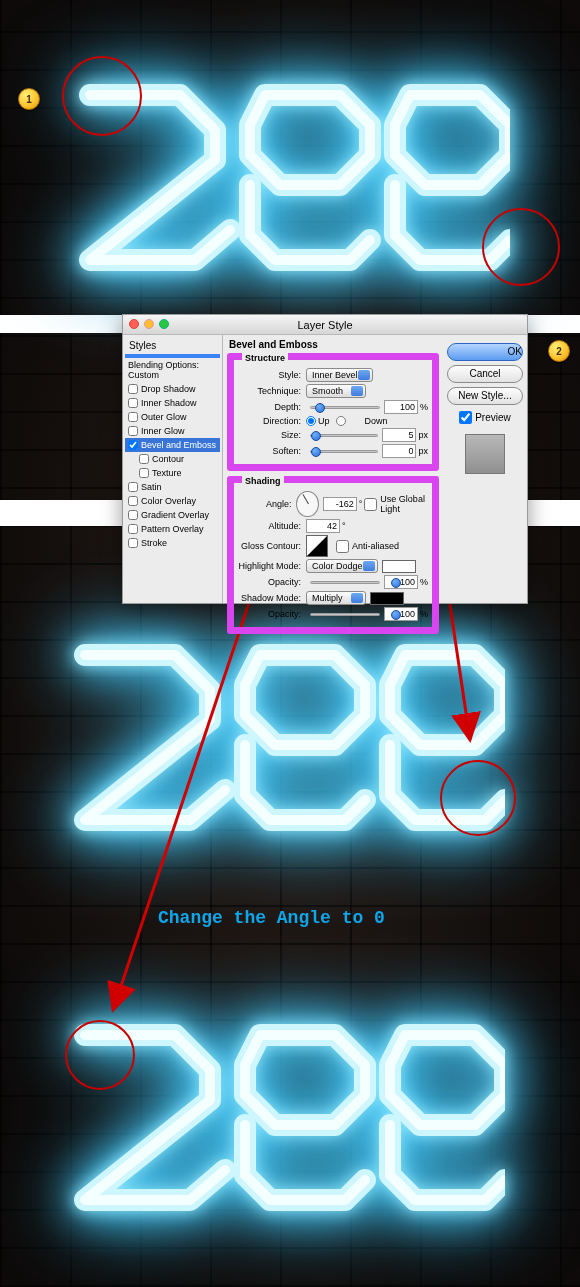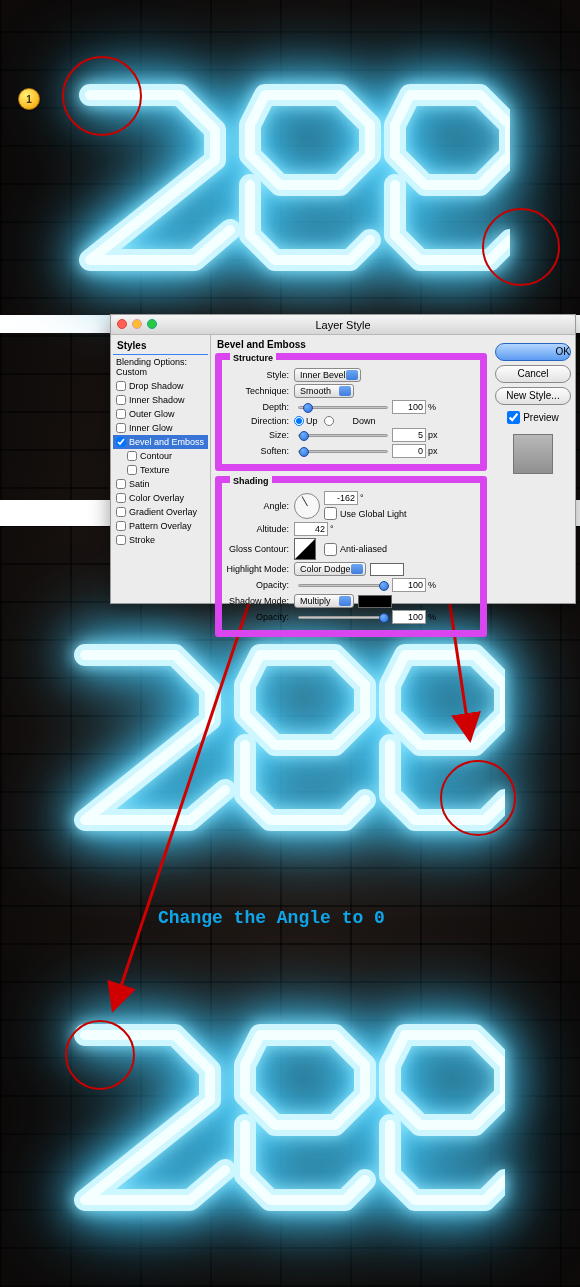--- a/index.html
+++ b/index.html
@@ -54,22 +54,22 @@
     font-size: 10px; font-weight: bold; color: #4a2e00;
     box-shadow: 0 1px 2px rgba(0,0,0,0.5);
   }
   .circle-mark {
     position: absolute;
     border: 2px solid #c80000;
     border-radius: 50%;
   }
   .dialog {
     position: absolute;
-    left: 110px; top: 314px;
-    width: 466px; height: 290px;
+    left: 122px; top: 314px;
+    width: 406px; height: 290px;
     background: #ececec;
     border: 1px solid #9a9a9a;
     border-radius: 0;
     box-shadow: 0 6px 20px rgba(0,0,0,0.4);
   }
   .titlebar {
     height: 20px;
     background: linear-gradient(#f6f6f6,#d6d6d6);
     border-bottom: 1px solid #b8b8b8;
     border-radius: 6px 6px 0 0;
@@ -86,21 +86,21 @@
   .tl-yel { background: #ffbd2e; border:1px solid #d9a; }
   .tl-grn { background: #28c940; border:1px solid #1a8; }
   .dialog-body { display:flex; height: calc(100% - 20px); }
   .styles-panel {
     width: 100px;
     border-right: 1px solid #b8b8b8;
     padding: 2px;
     background: #ececec;
   }
   .styles-header {
-    font-size: 10px; padding: 3px 4px; background: #ececec; border-bottom: 1px solid #3b82f6; font-weight: bold;
+    font-size: 10px; padding: 3px 4px; background: #ececec; border-bottom: 4px solid #3b82f6;
   }
   .style-item {
     font-size: 9px; padding: 2px 3px; display: flex; align-items:center; gap:3px;
     cursor: default;
   }
   .style-item.selected { background: #3875d7; color: #fff; }
   .style-item.sub { padding-left: 14px; }
   .style-item input { margin:0; width:10px; height:10px; }
   .center-panel {
     flex: 1; padding: 4px 2px; position: relative;
@@ -352,21 +352,21 @@
             </span>
           <input class="numbox" value="0" style="">
           <span style="margin-left:2px;">px</span>
         </div>
       </div>
       <div class="fieldset">
         <div class="fieldset-legend">Shading</div>
         <div class="row">
           <span class="row-label">Angle:</span>
           <span class="angle-dial"></span>
-          <div style="display:flex; flex-direction:column; gap:2px;">
+          <div style="display:flex; flex-direction:row; gap:2px;">
             <div style="display:flex; align-items:center;">
               <input class="numbox" value="-162" style="">
               <span style="margin-left:2px;">°</span>
             </div>
             <div style="display:flex; align-items:center;">
               <input type="checkbox" style="">
               <span style="margin-left:3px;">Use Global Light</span>
             </div>
           </div>
         </div>

